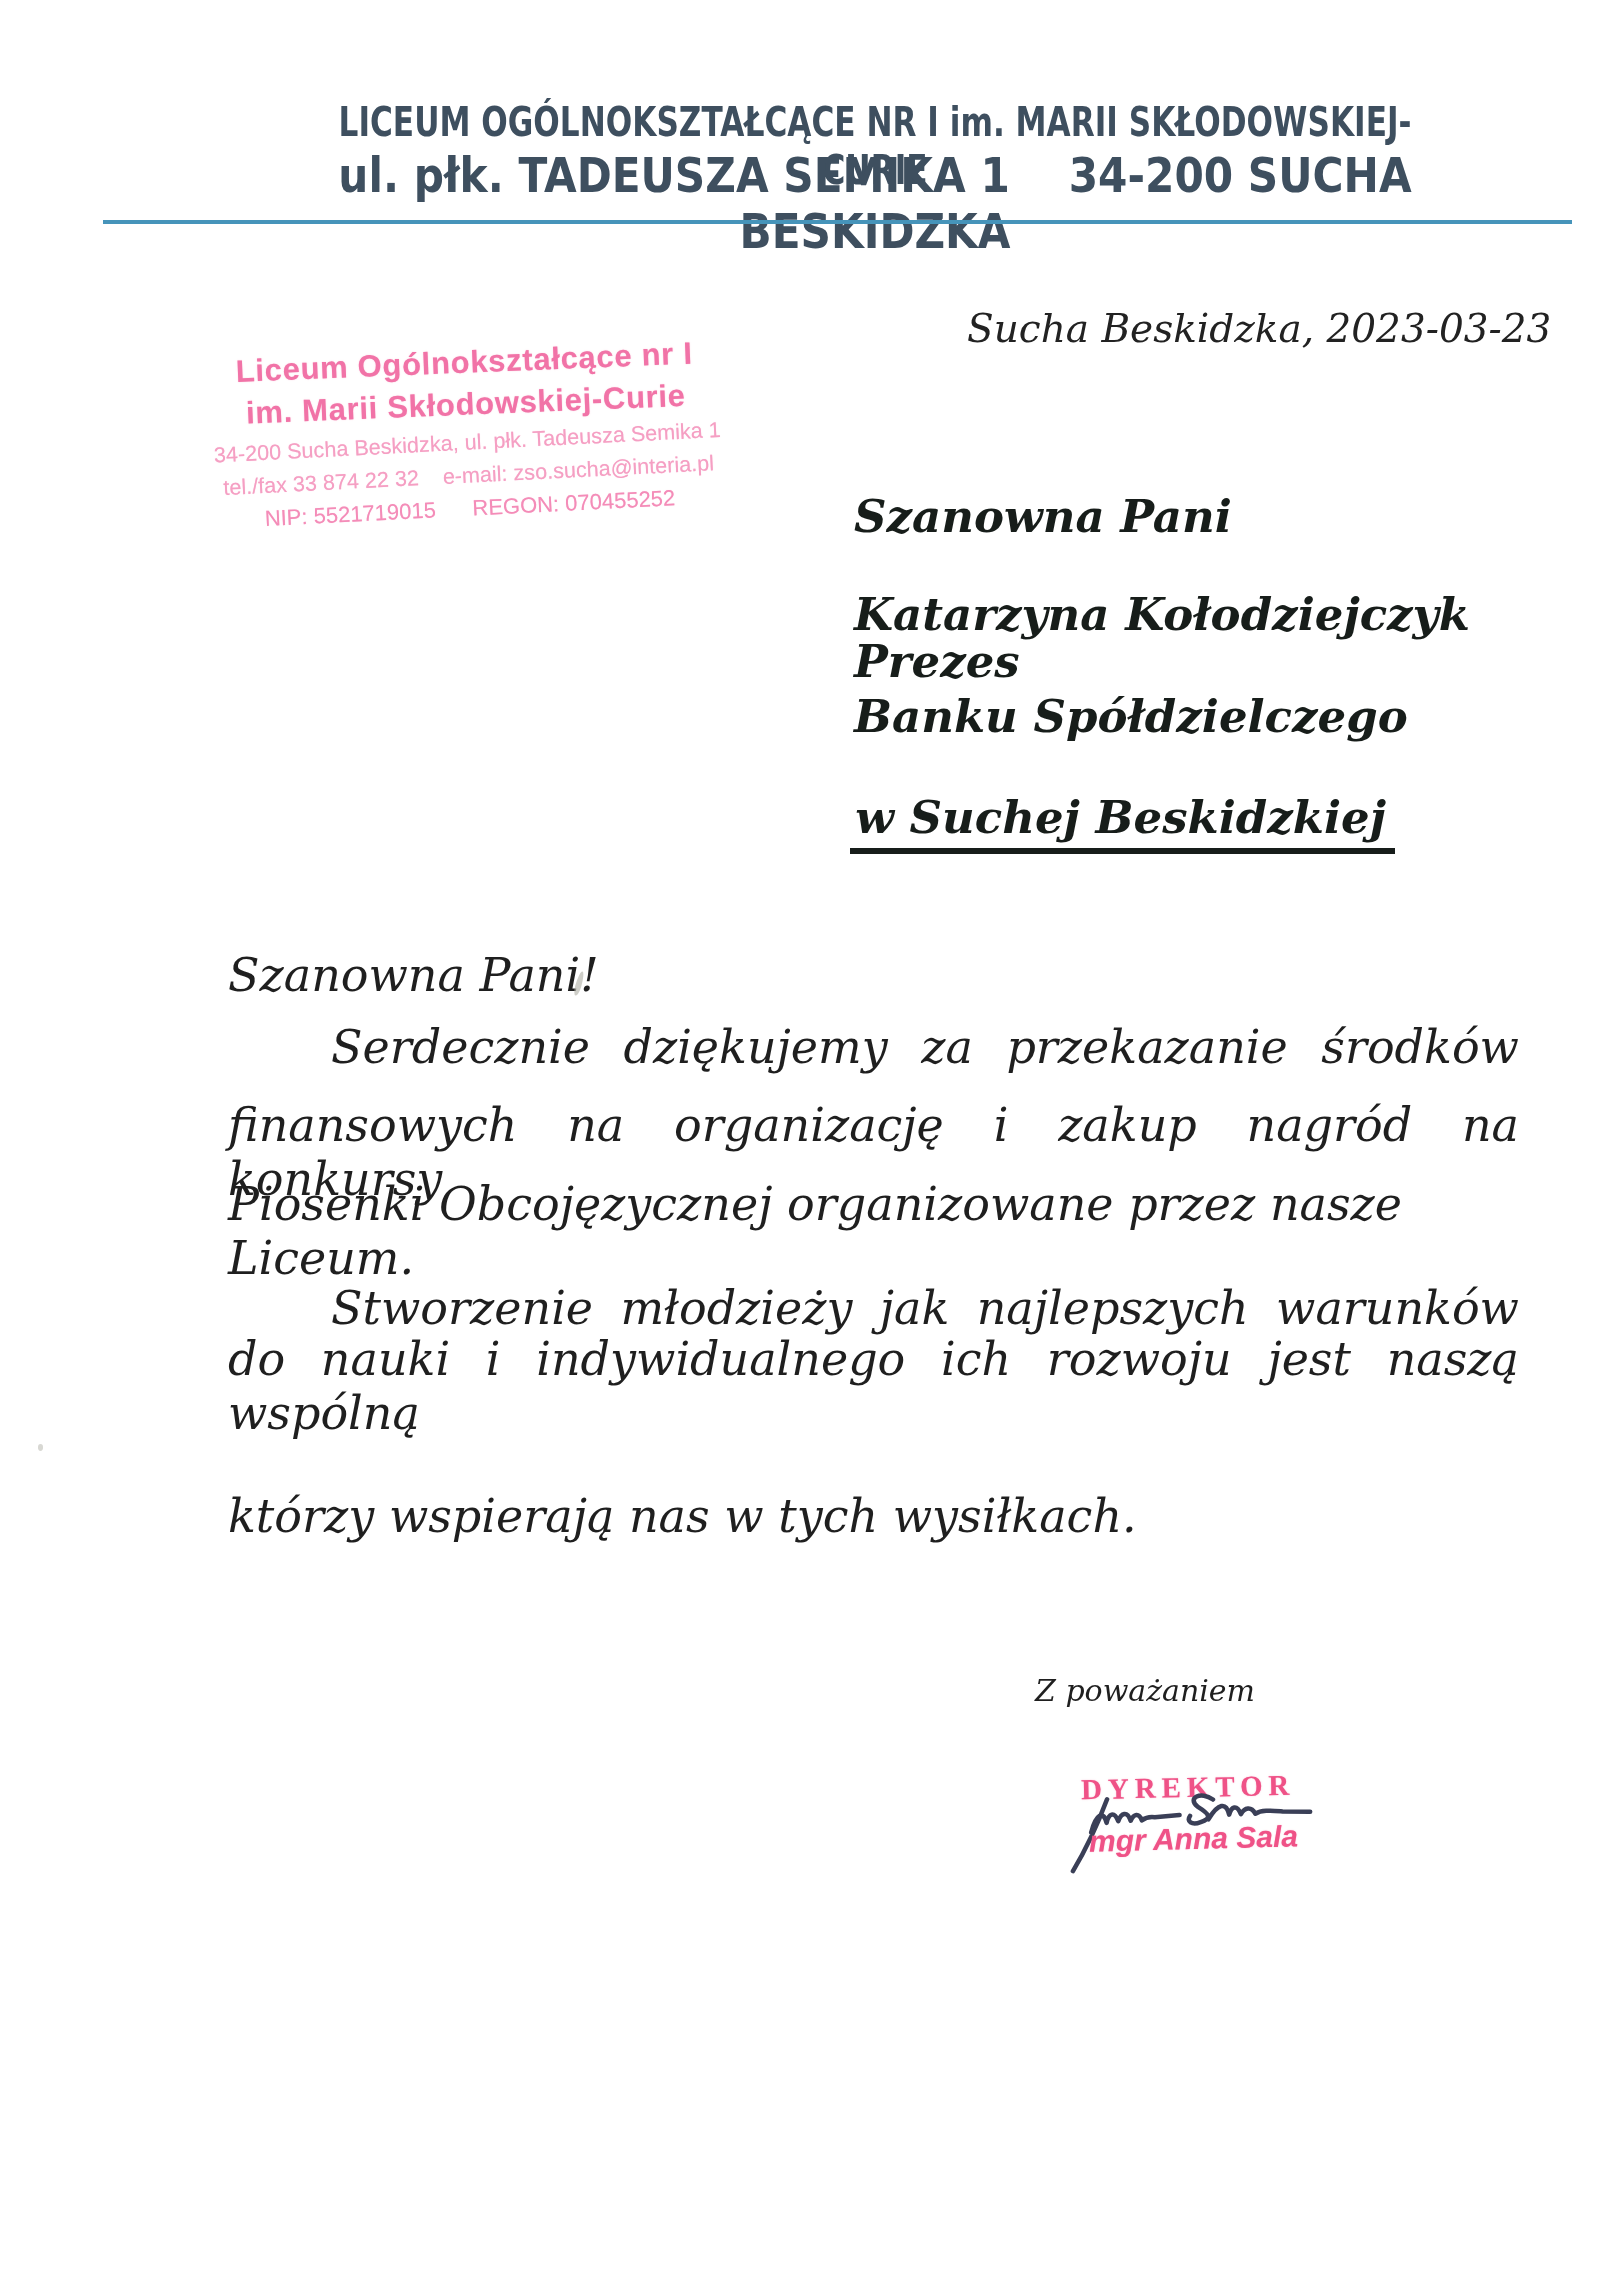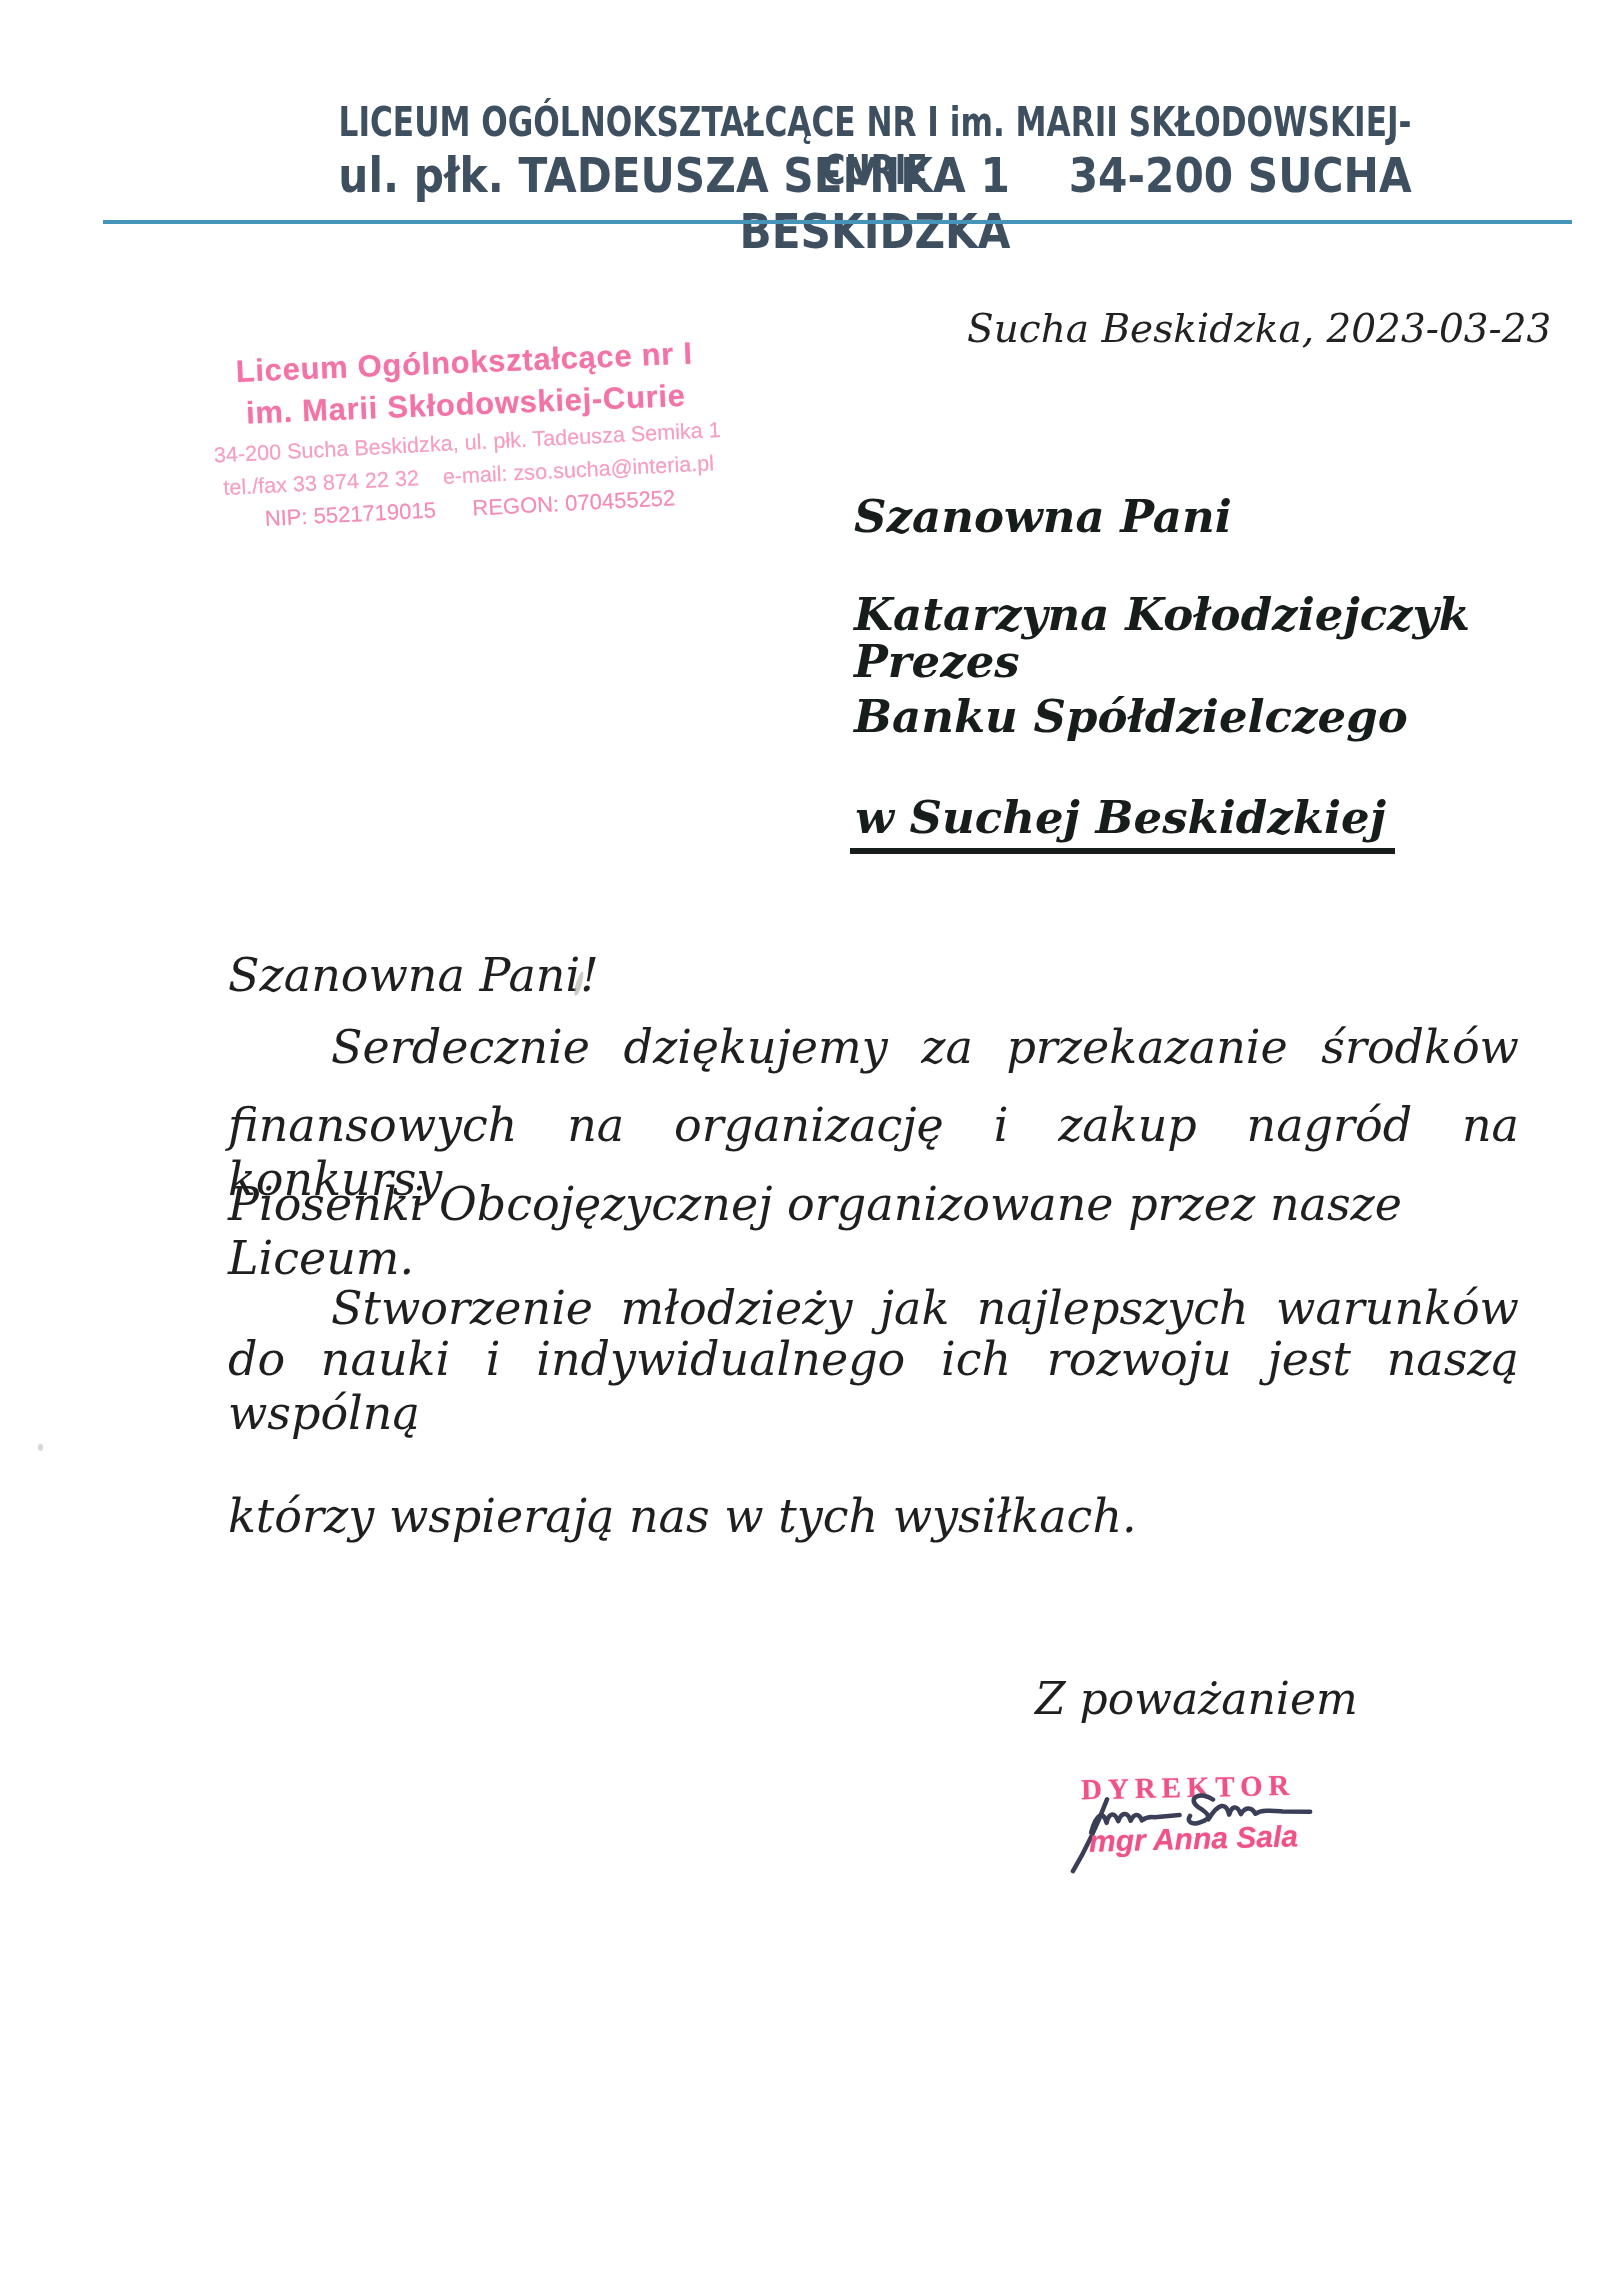--- a/index.html
+++ b/index.html
@@ -114,21 +114,21 @@
   .p1-l2 { top: 1177px; }
   .p2-l0 { top: 1253px; margin-top: 28px; }
   .p2-l1 { top: 1332px; }
   .p2-l2 { top: 1411px; }
   .p2-l3 { top: 1489px; }
 
   .closing {
     position: absolute;
     left: 1035px; top: 1673px;
     font-style: italic;
-    font-size: 44px;
+    font-size: 30px;
     color: #1f1f1f;
     white-space: nowrap;
   }
 
   
   .dyrektor {
     position: absolute;
     left: 1081px; top: 1771px;
     color: #ef5287;
     font-family: "Liberation Serif", serif;

